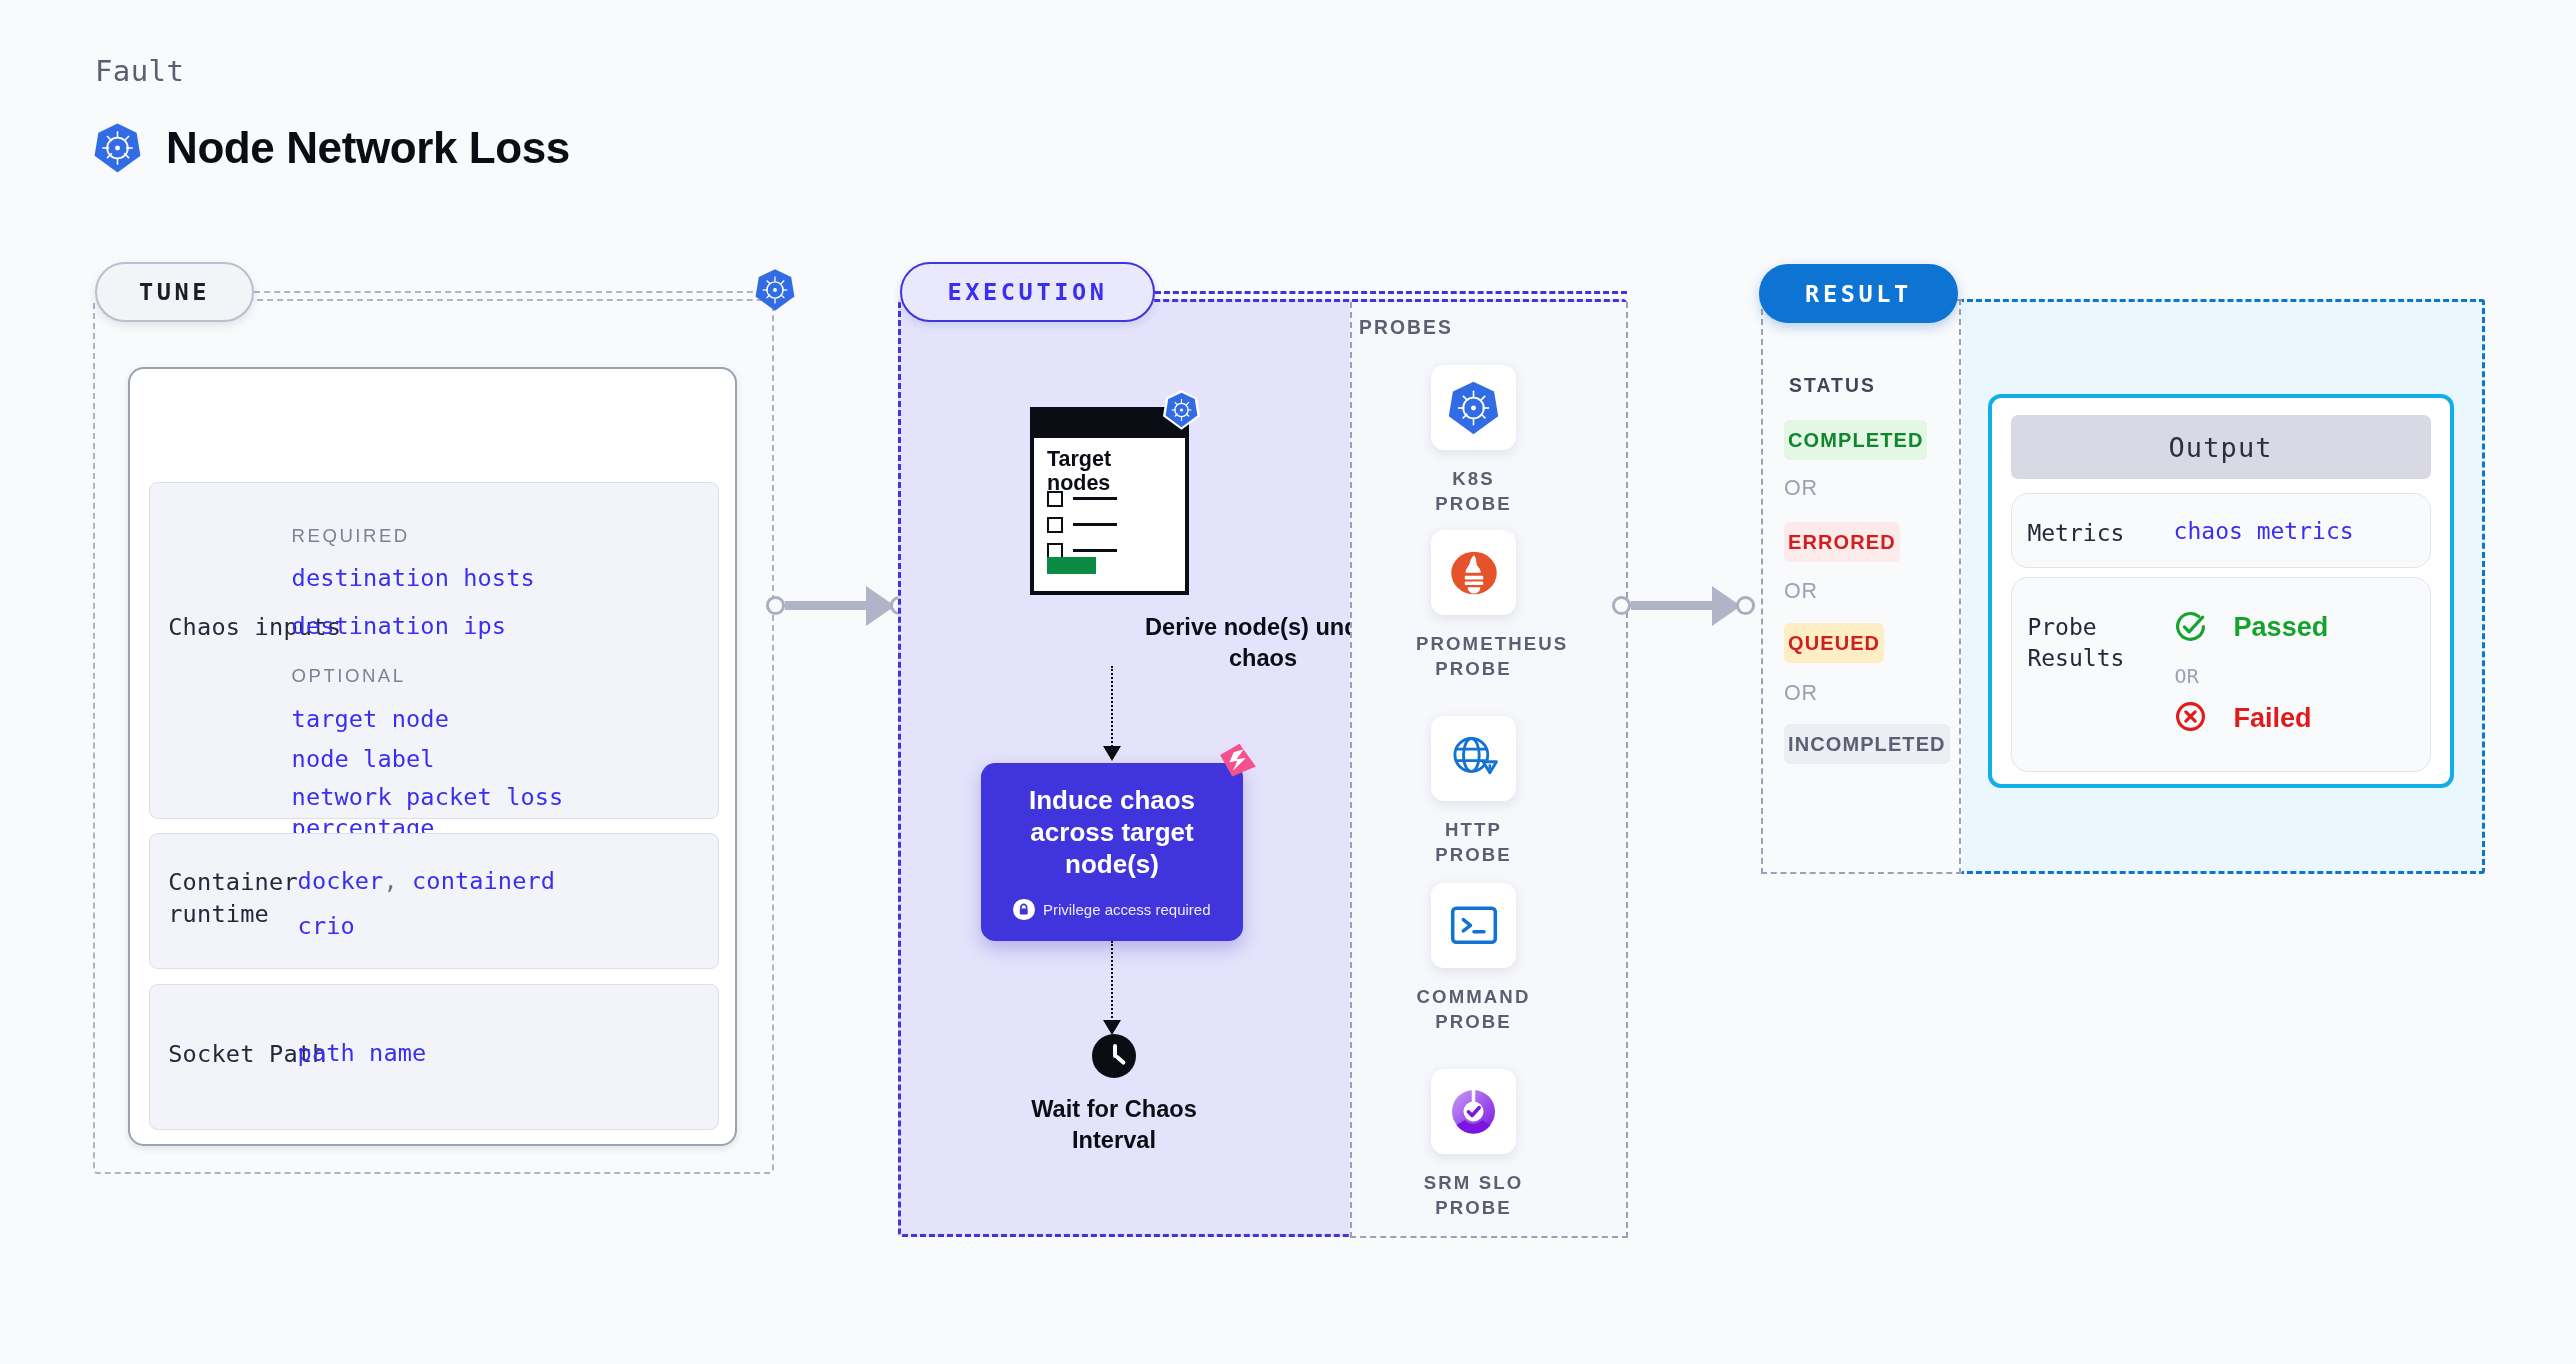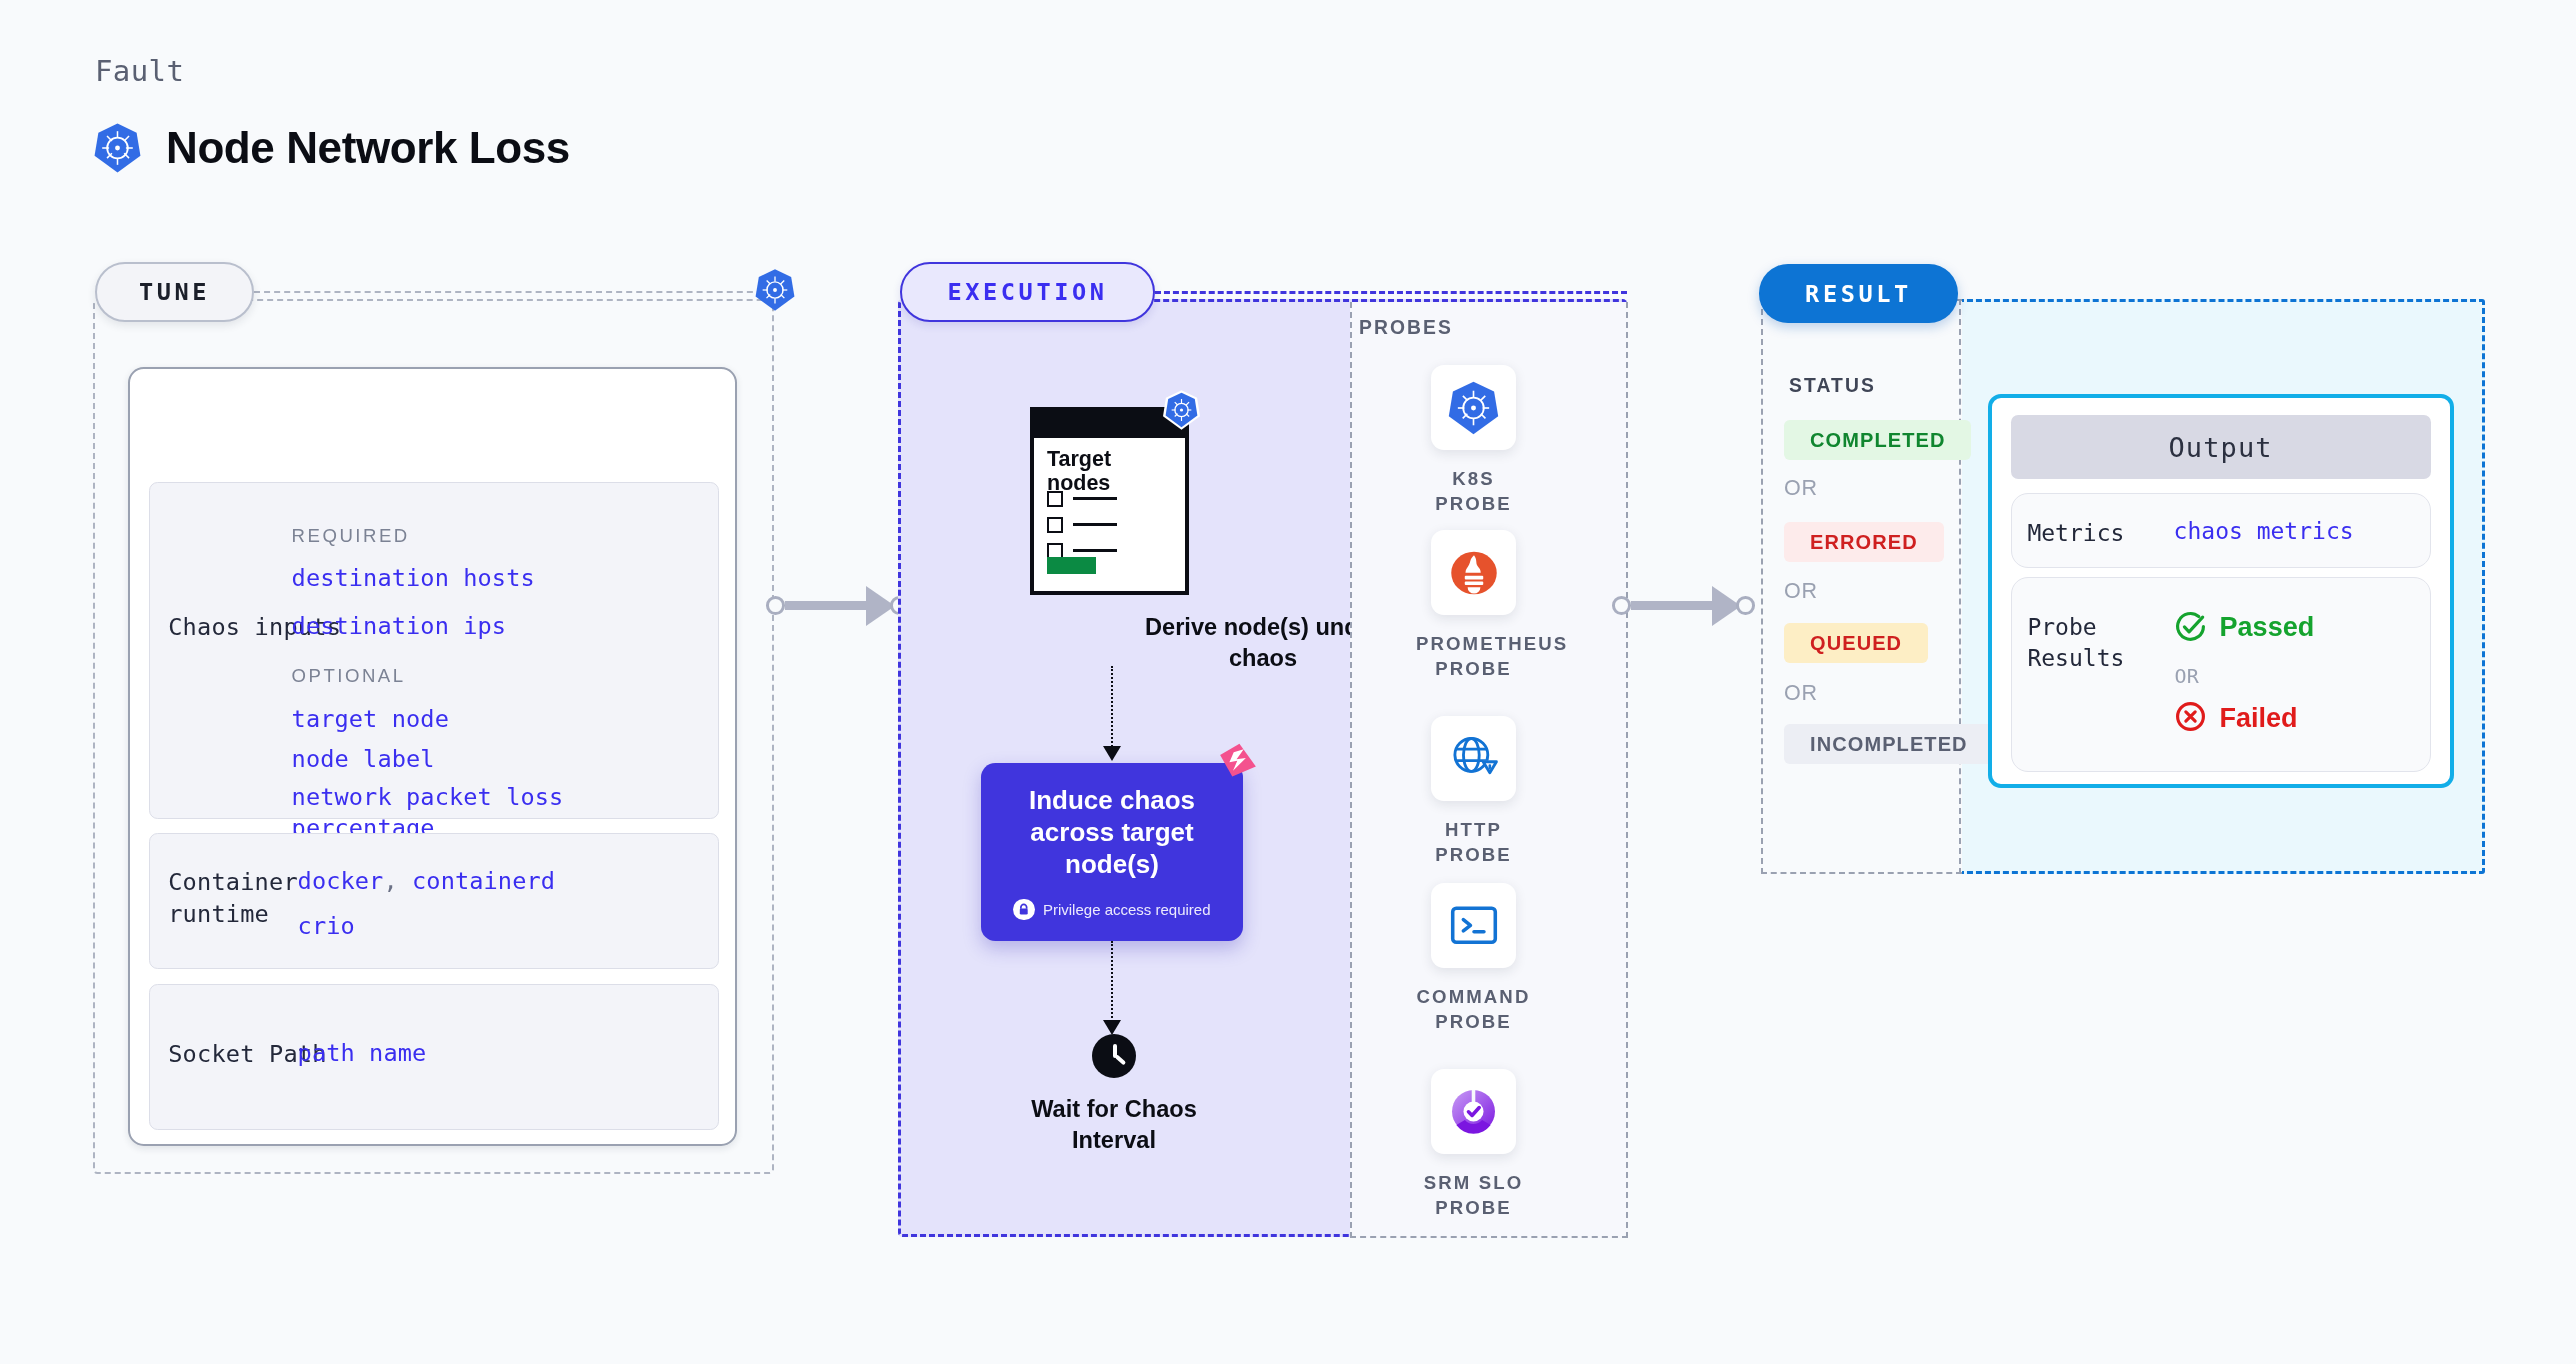--- a/index.html
+++ b/index.html
@@ -217,21 +217,21 @@
     position: absolute; left: 1958px; top: 299px; width: 527px; height: 575px;
     border: 3.6px dashed #0d74d4; border-radius: 2.9px; background: #eaf8fd;
   }
   .status-title {
     position: absolute; left: 1789px; top: 375px;
     font-family: "Liberation Sans", sans-serif;
     font-size: 19.3px; letter-spacing: 2.1px; color: #3f4556; font-weight: 700;
   }
   .pill {
     position: absolute; left: 1784px; display: inline-flex; align-items: center;
-    height: 40px; padding: 0 26px; border-radius: 5.7px;
+    height: 40px; padding: 0 4px; border-radius: 5.7px;
     font-family: "Liberation Sans", sans-serif; font-weight: 700;
     font-size: 20px; letter-spacing: 1.1px;
   }
   .or-txt {
     position: absolute; left: 1784px;
     font-family: "Liberation Sans", sans-serif; font-size: 21.5px; color: #9aa1b1;
     letter-spacing: 0.7px;
   }
 
   .out-card {
@@ -246,21 +246,21 @@
   }
   .out-sec {
     position: absolute; background: #f9fafc; border: 1.4px solid #e2e4ec; border-radius: 17px; padding-left: 13px;
   }
   .out-metrics { left: 18.6px; top: 95px; width: 420px; height: 75px; }
   .out-probe   { left: 18.6px; top: 179px; width: 420px; height: 195px; }
   .out-label {
     position: absolute; font-size: 23px; color: #23283a; line-height: 1.35;
   }
   .out-val { position: absolute; font-size: 23px; color: #3a2ef0; }
-  .pf-row { position: absolute; display: flex; align-items: center; gap: 13px; }
+  .pf-row { position: absolute; display: flex; align-items: center; gap: 27px; }
   .pf-txt {
     font-family: "Liberation Sans", sans-serif; font-weight: 700; font-size: 27px;
   }
   .pf-or {
     position: absolute; font-family: "DejaVu Sans Mono", monospace;
     font-size: 20px; color: #9aa1b1;
   }
 </style>
 </head>
 <body>

